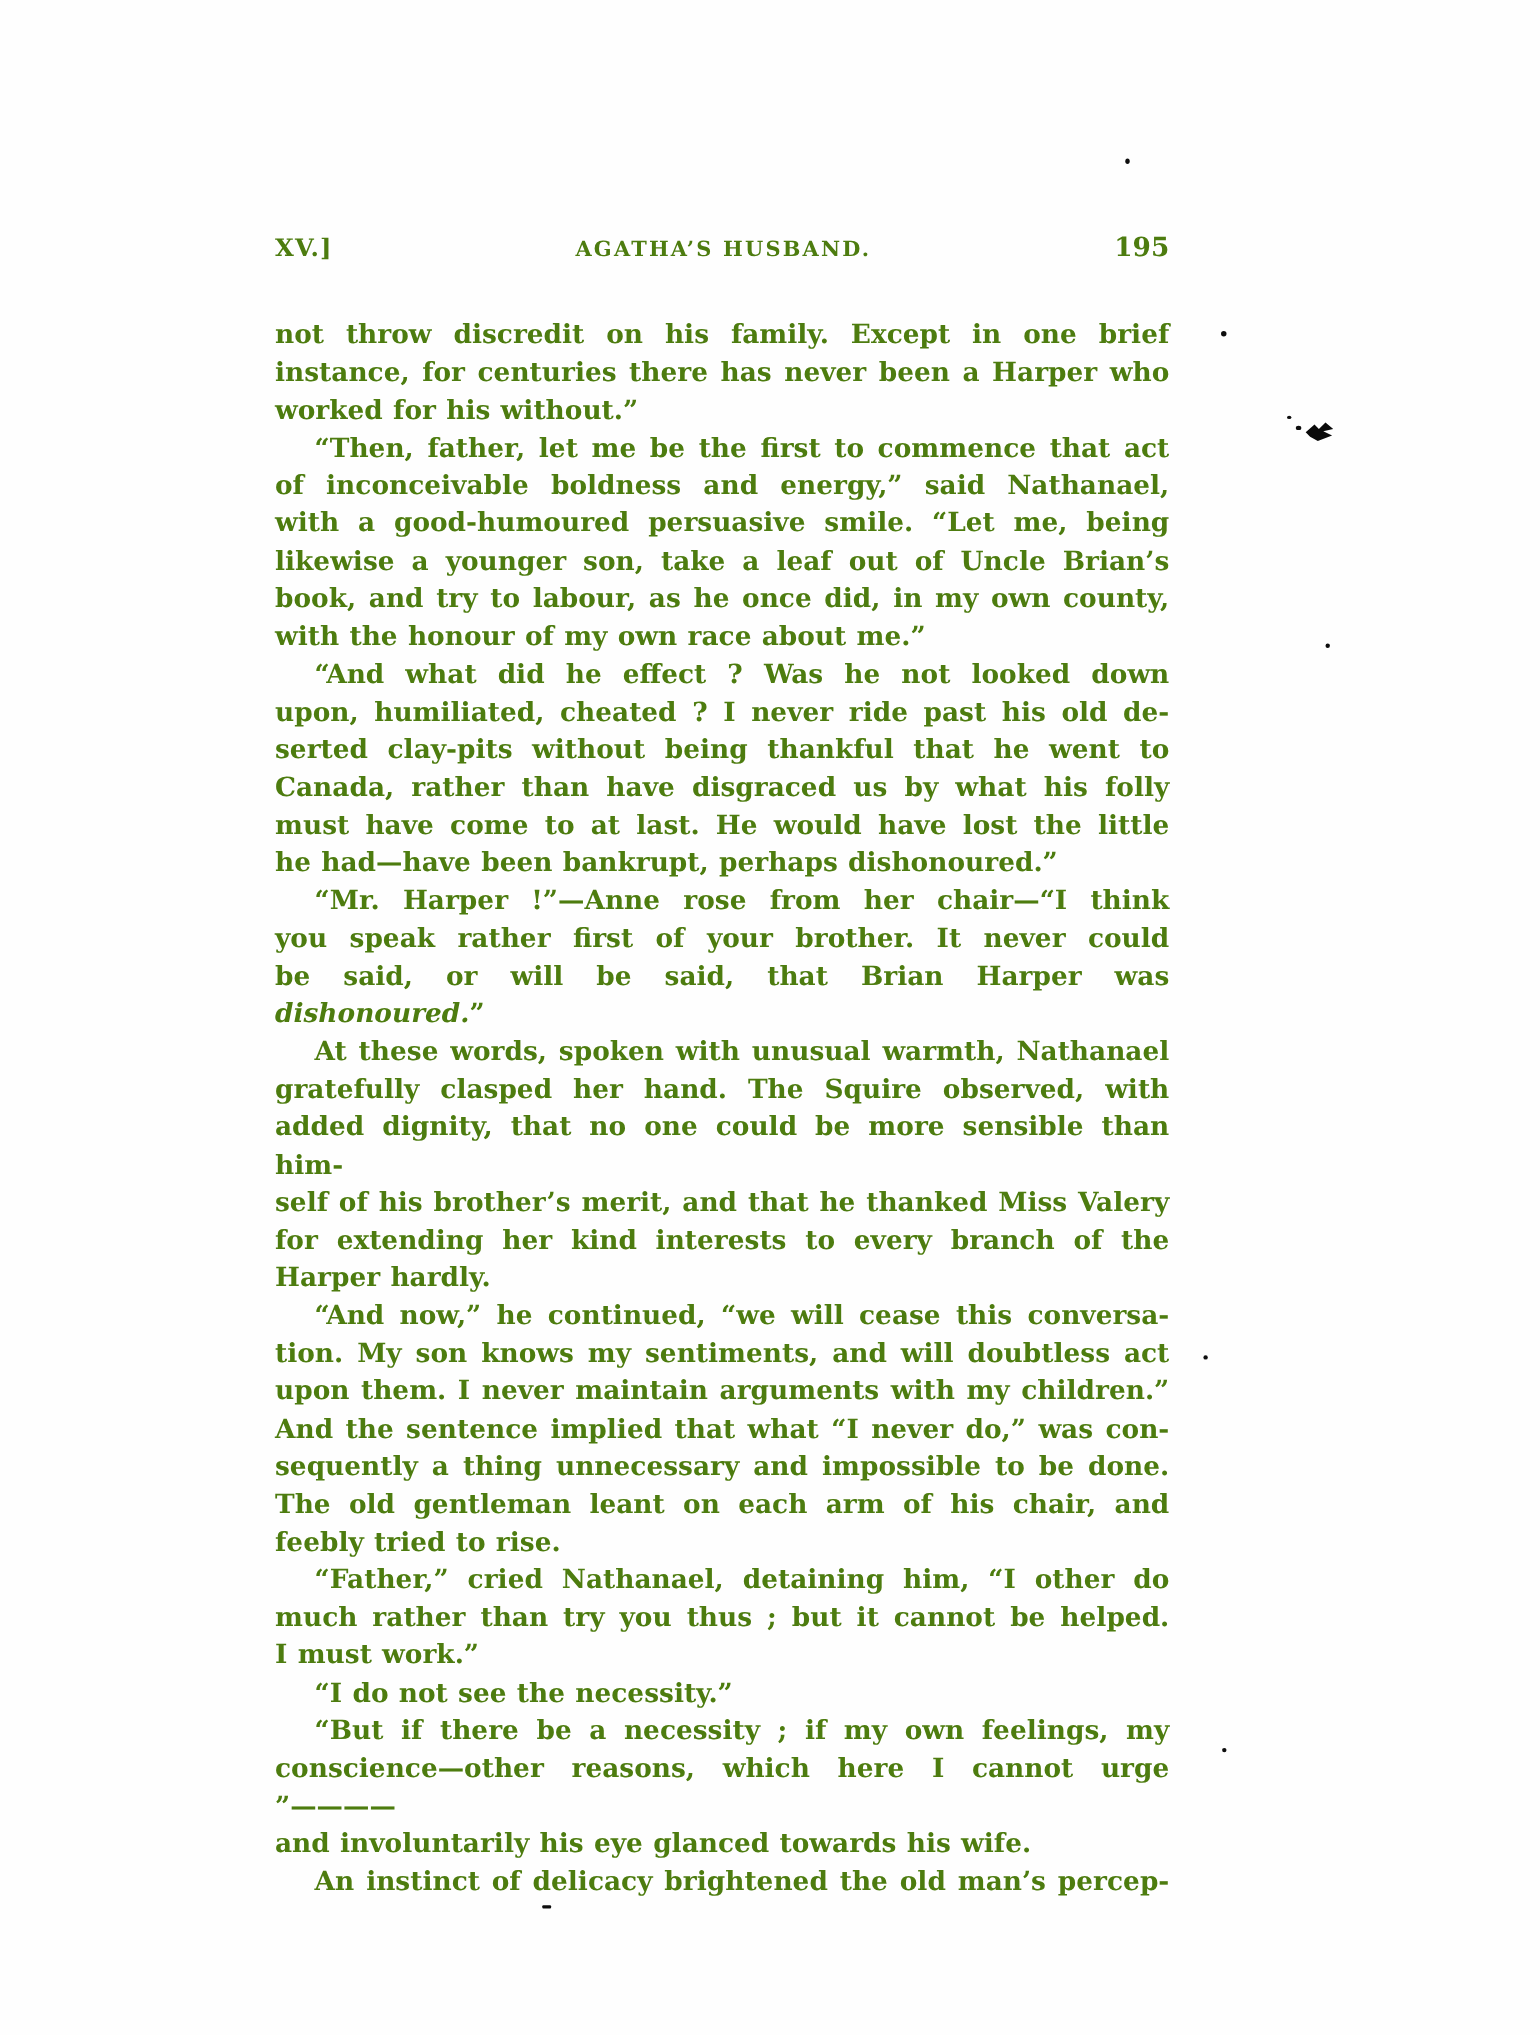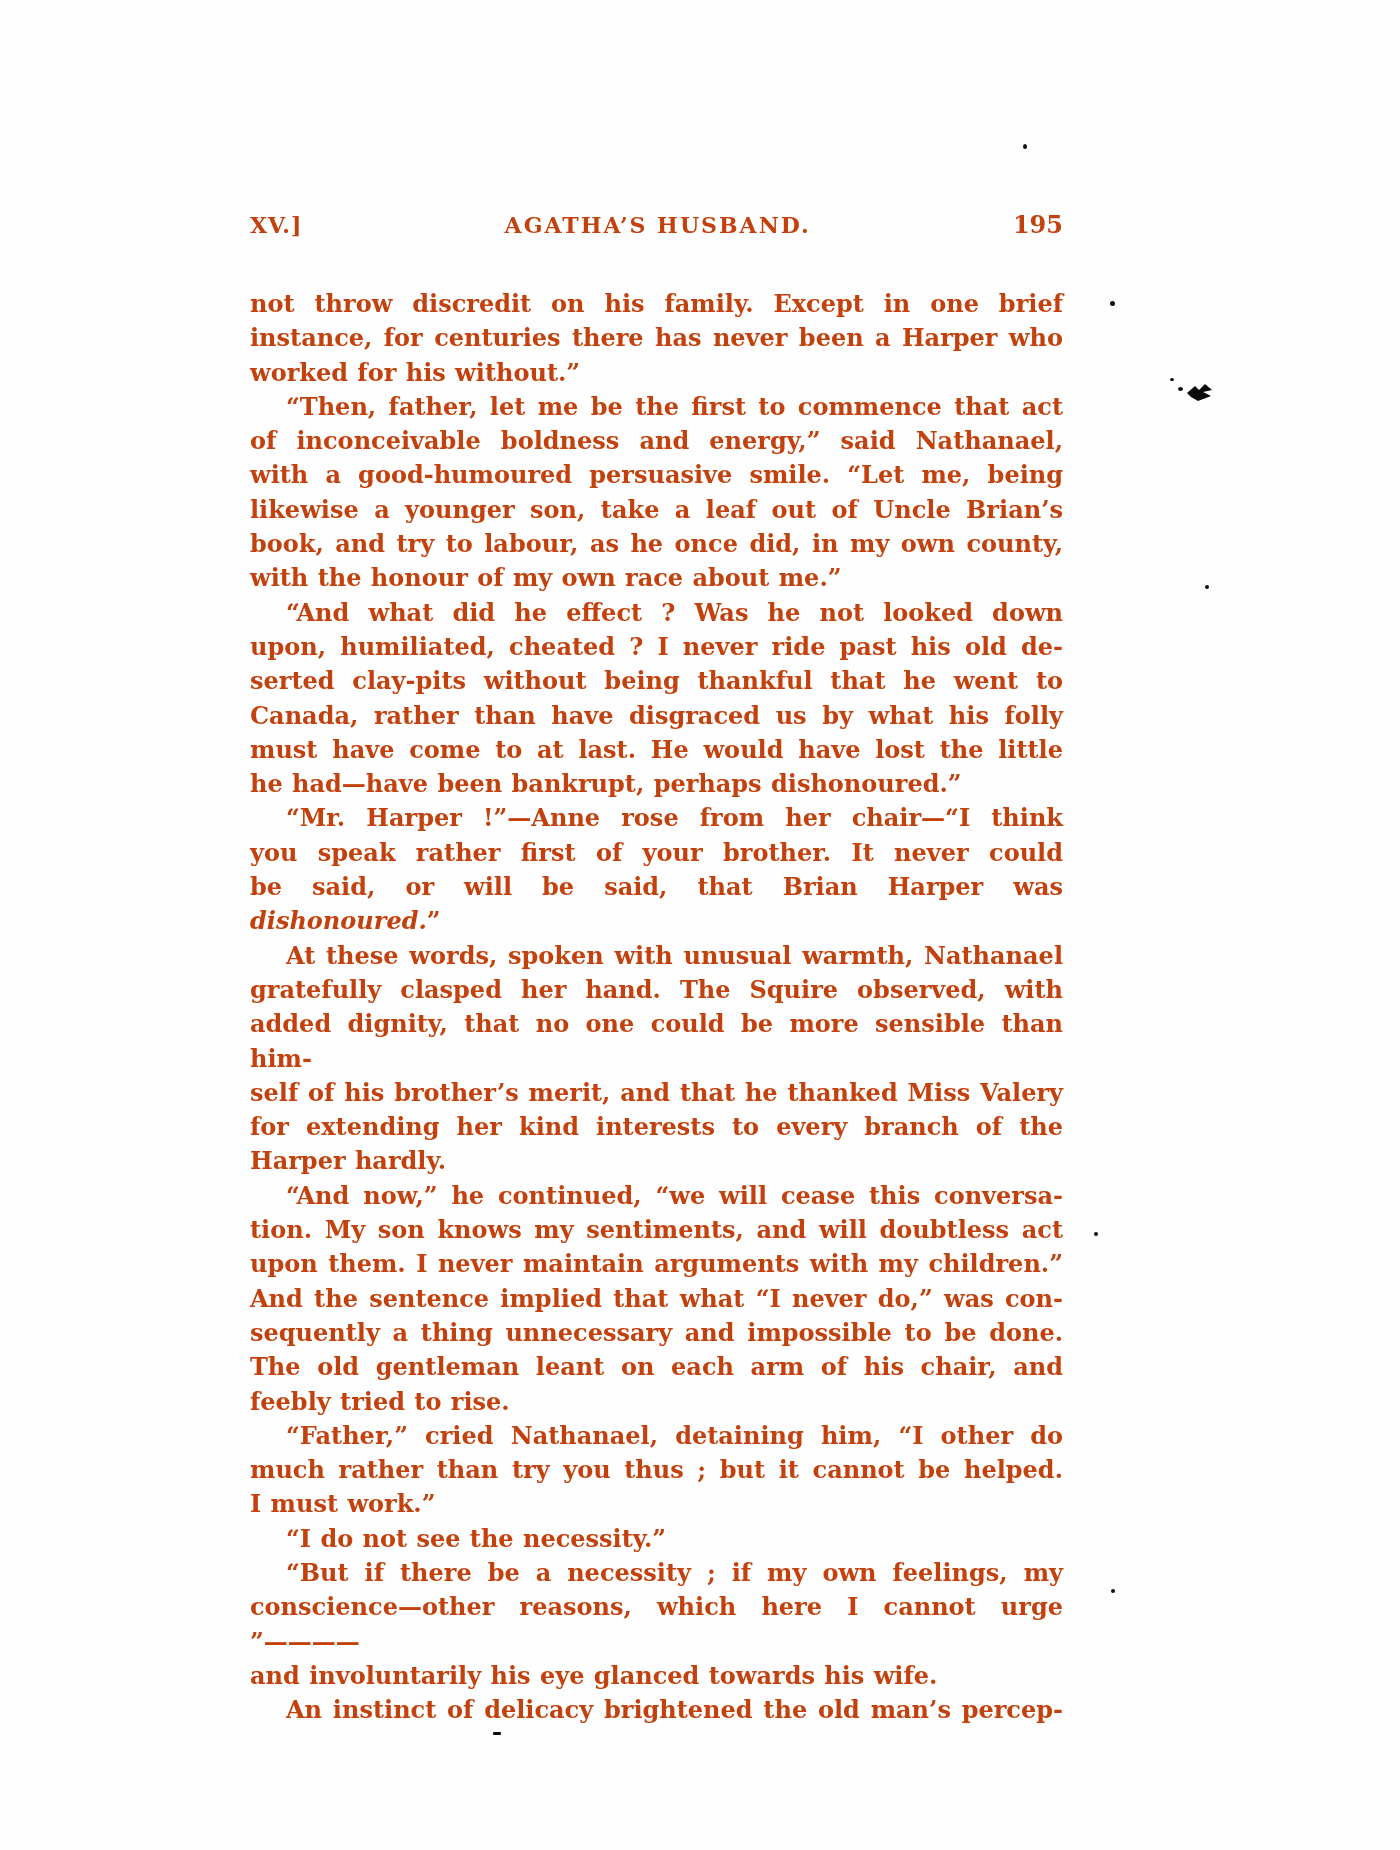--- a/index.html
+++ b/index.html
@@ -6,37 +6,37 @@
   body{
     width:1400px;height:1850px;
     background:#ffffff;
     overflow:hidden;
   }
   .page{
     position:relative;
     width:1400px;height:1850px;
     background:#fefefe;
     font-family:"DejaVu Serif","Liberation Serif",serif;
-    color:#c2410c;
+    color:#4d7c0f;
     font-weight:700;
   }
   .page-header{
     position:absolute;
     left:250px;top:210px;width:813px;
     display:flex;align-items:baseline;
   }
   .chapter-marker{
     font-size:22px;
     letter-spacing:1px;
     white-space:pre;
   }
   .running-title{
     flex:1;
     text-align:center;
-    font-size:22px;
+    font-size:19px;
     letter-spacing:2px;
     white-space:pre;
   }
   .page-number{
     font-size:24px;
     white-space:pre;
     text-align:center;
   }
   .body-text{
     position:absolute;

